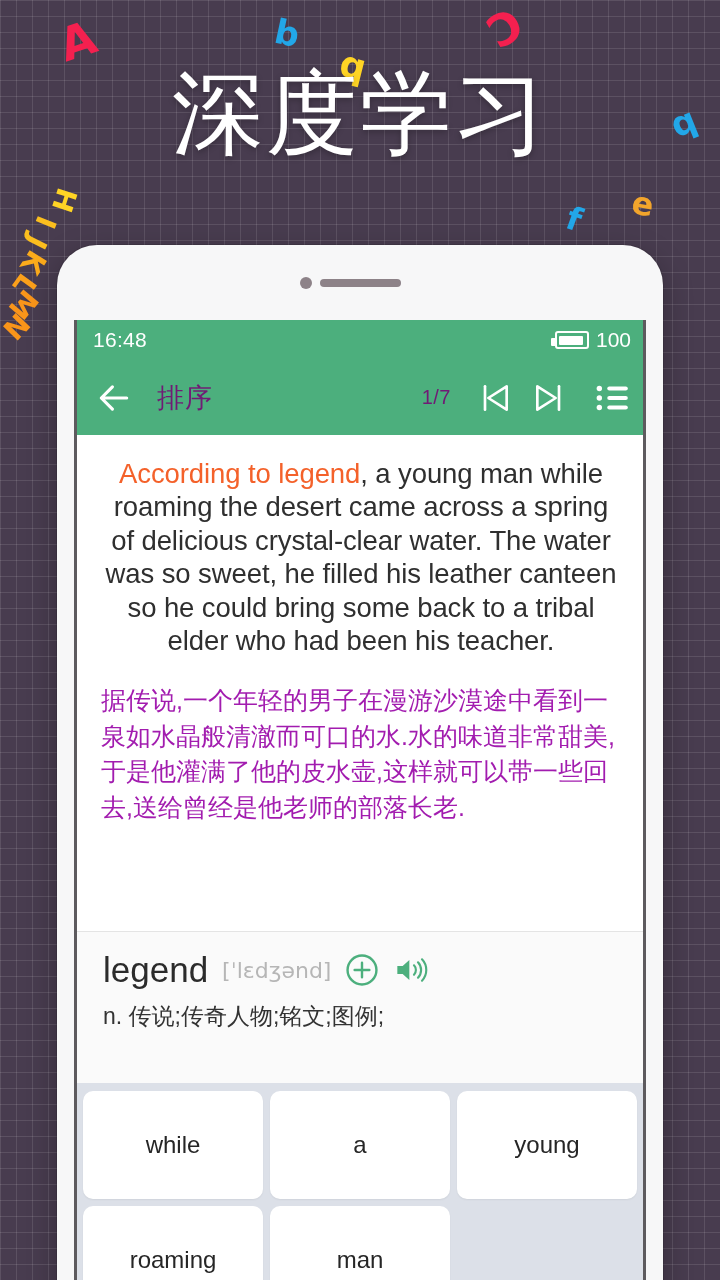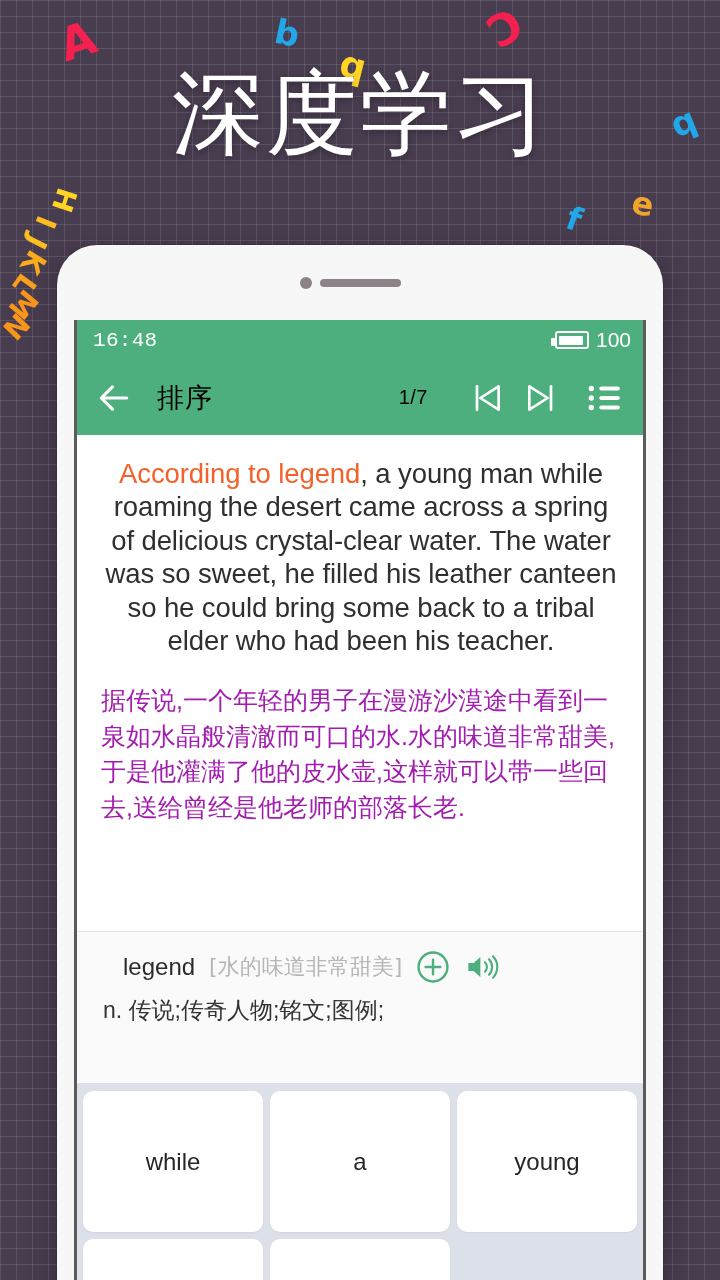--- a/index.html
+++ b/index.html
@@ -72,47 +72,47 @@
   }
 
   
   #status-bar {
     height:40px; background:#4caf7d;
     display:flex; align-items:center;
     justify-content:space-between;
     padding:0 12px 0 16px;
     color:#ffffff;
   }
-  #status-time { font-size:21px; font-weight:500; letter-spacing:0.3px;font-family:Liberation Mono, monospace; }
+  #status-time { font-size:21px; font-weight:500; letter-spacing:0.3px; }
   #status-right { display:flex; align-items:center; gap:7px;text-align:right; }
   .battery-icon {
     position:relative; width:34px; height:18px;
     border:2.5px solid #ffffff; border-radius:3px;
     display:flex; align-items:center;
   }
   .battery-icon::before {
     content:""; position:absolute; left:-6px; top:5px;
     width:4px; height:8px; background:#ffffff; border-radius:1px 0 0 1px;
   }
   .battery-fill {
     height:9px; width:24px; background:#ffffff; margin-left:2.5px; border-radius:1px;
   }
   #status-battery-text { font-size:21px; font-weight:500; }
 
   
   #app-bar {
     height:75px; background:#4caf7d;
     display:flex; align-items:center;
-    padding:0 20px 0 18px; gap:14px;
-    color:#000000;
+    padding:0 12px 0 18px; gap:14px;
+    color:#701a75;
   }
   #back-arrow { width:38px; height:38px; flex:0 0 auto; }
   #app-title { font-size:27px; letter-spacing:1px; margin-left:10px; flex:0 0 auto; }
   #app-bar-spacer { flex:1 1 auto; }
-  #page-indicator { font-size:20px; letter-spacing:0.5px; margin-right:25px; }
+  #page-indicator { font-size:20px; letter-spacing:0.5px; margin-right:10px; }
   .nav-icon { width:40px; height:40px; flex:0 0 auto; }
   #list-icon { width:38px; height:38px; margin-left:10px; }
 
   
   #reading-pane {
     height:496px; background:#ffffff;
     padding:22px 22px 0 24px;
     overflow:hidden;
   }
   #passage-en {
@@ -127,38 +127,38 @@
   }
 
   
   #dict-card {
     background:#fafafa;
     border-top:1px solid #e4e4e4;
     padding:18px 22px 20px 26px;
     height:152px;
   }
   #dict-headline { display:flex; align-items:center; gap:14px; }
-  #dict-word { font-size:24px; color:#2b2b2b;margin-left:20px; }
+  #dict-word { font-size:35px; color:#2b2b2b; }
   #dict-phonetic { font-size:22px; color:#b6b6b6; font-family:"DejaVu Sans", sans-serif; }
   #add-word-button { width:34px; height:34px; flex:0 0 auto; }
   #speak-button { width:38px; height:32px; flex:0 0 auto; }
   #dict-definition { margin-top:11px; font-size:23px; color:#333333; }
 
   
   #word-tray {
     background:#dce0e8;
     padding:8px 6px;
     display:grid;
     grid-template-columns:repeat(3, 1fr);
     gap:7px;
   }
   .word-tile {
     background:#ffffff;
     border-radius:10px;
-    height:141px;
+    height:108px;
     display:flex; align-items:center; justify-content:center;
     font-size:24px; color:#262626; font-weight:500;
     box-shadow:0 1px 2px rgba(0,0,0,0.06);
   }
 </style>
 </head>
 <body>
 
 <div id="bg-grid"></div>
 <div id="deco-layer">
@@ -227,21 +227,21 @@
     <div id="reading-pane">
       <div id="passage-en">
         <span class="hl">According to legend</span><span>, a young man while roaming the desert came across a spring of delicious crystal-clear water. The water was so sweet, he filled his leather canteen so he could bring some back to a tribal elder who had been his teacher.</span>
       </div>
       <div id="passage-cn">据传说,一个年轻的男子在漫游沙漠途中看到一泉如水晶般清澈而可口的水.水的味道非常甜美,于是他灌满了他的皮水壶,这样就可以带一些回去,送给曾经是他老师的部落长老.</div>
     </div>
 
     <div id="dict-card">
       <div id="dict-headline">
         <span id="dict-word">legend</span>
-        <span id="dict-phonetic">[水的味道非常甜美]</span>
+        <span id="dict-phonetic">[ˈlɛdʒənd]</span>
         <svg id="add-word-button" viewBox="0 0 24 24">
           <circle cx="12" cy="12" r="10.2" fill="none" stroke="#4caf7d" stroke-width="1.7"></circle>
           <path d="M12 6.8v10.4M6.8 12h10.4" stroke="#4caf7d" stroke-width="1.7" stroke-linecap="round"></path>
         </svg>
         <svg id="speak-button" viewBox="0 0 28 24">
           <path d="M3 9h4l5-4.5v15L7 15H3z" fill="#4caf7d"></path>
           <path d="M15.5 8.5a5 5 0 010 7" fill="none" stroke="#4caf7d" stroke-width="1.6" stroke-linecap="round"></path>
           <path d="M18.5 6.2a8.4 8.4 0 010 11.6" fill="none" stroke="#4caf7d" stroke-width="1.6" stroke-linecap="round"></path>
           <path d="M21.5 4a11.6 11.6 0 010 16" fill="none" stroke="#4caf7d" stroke-width="1.6" stroke-linecap="round"></path>
         </svg>

